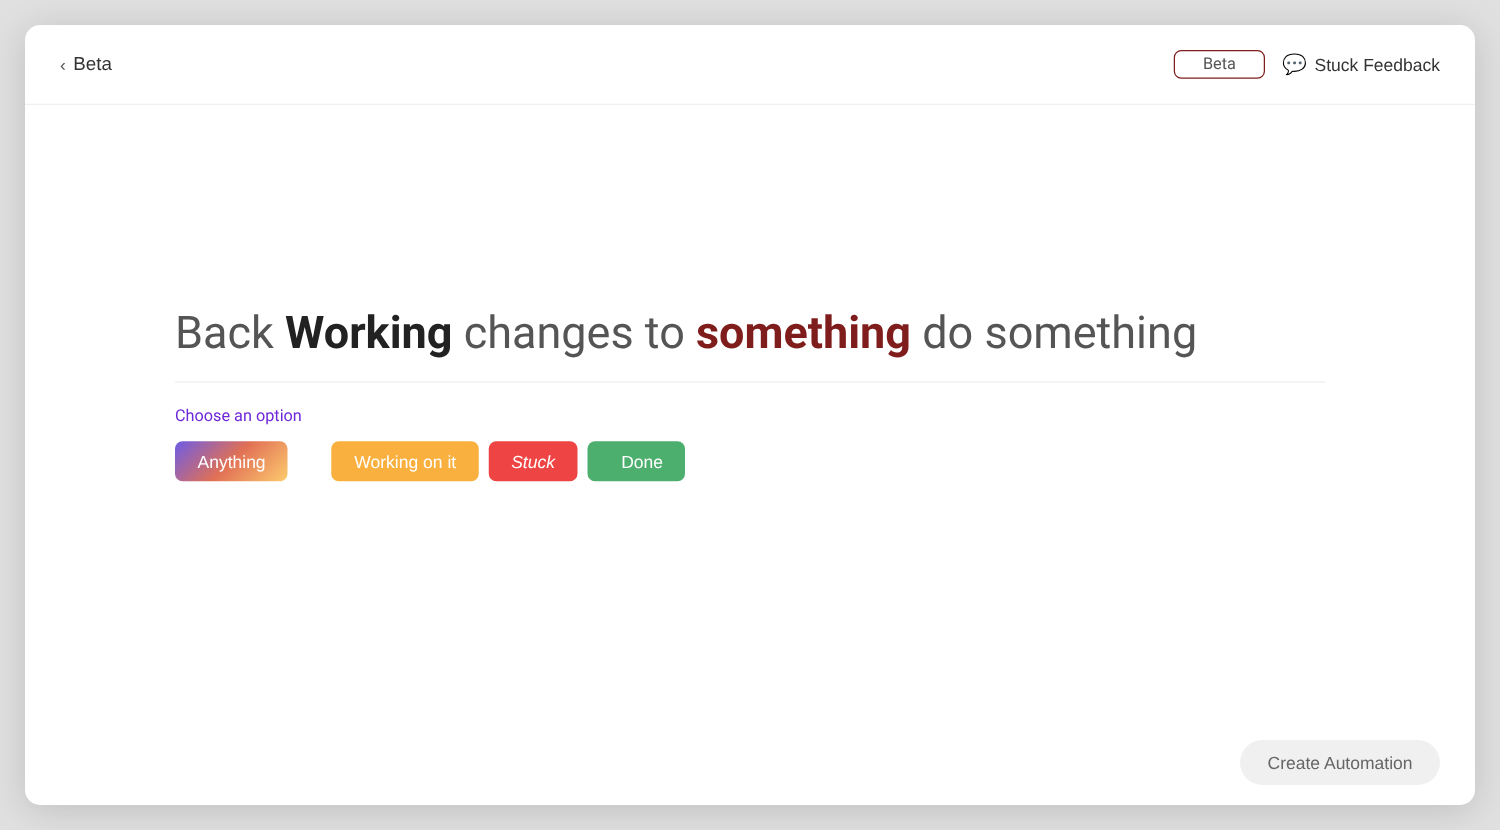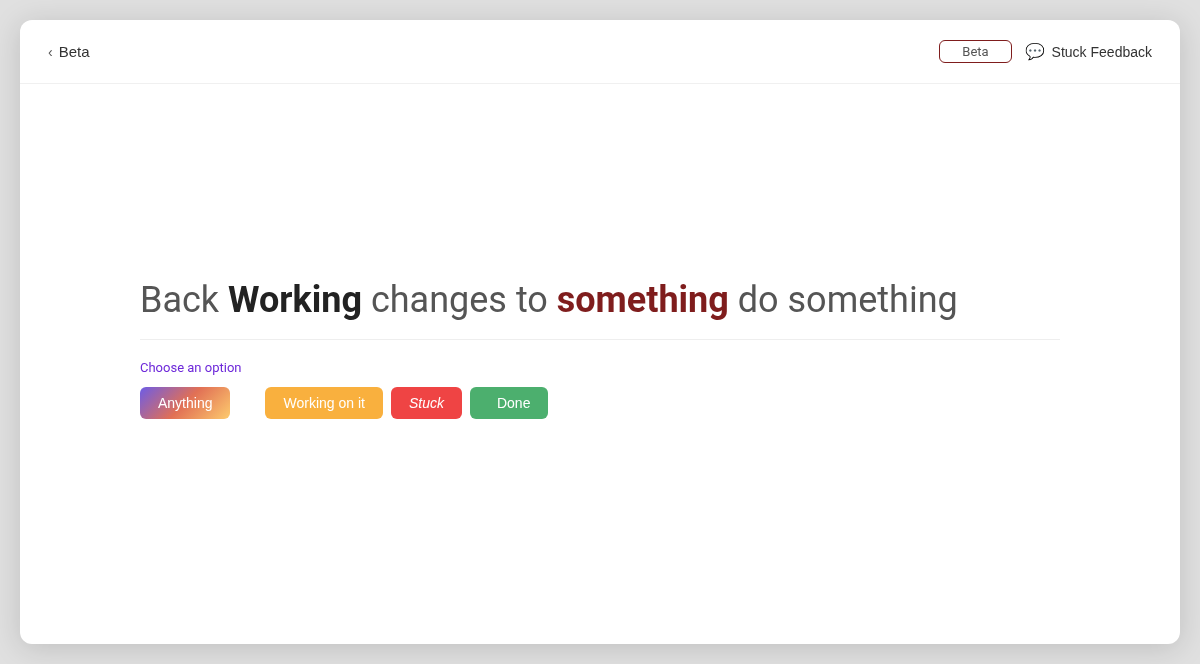--- a/index.html
+++ b/index.html
@@ -228,14 +228,19 @@
         <button class="option-btn btn-stuck">
           <span>Stuck</span>
         </button>
         <button class="option-btn btn-done">
           <span>Done</span>
         </button>
       </div>
     </div>
   </div>
 
+  <div class="footer">
+    <button class="create-automation-btn">
+      <span>Create Automation</span>
+    </button>
+  </div>
 
 </div>
 
 </body></html>

